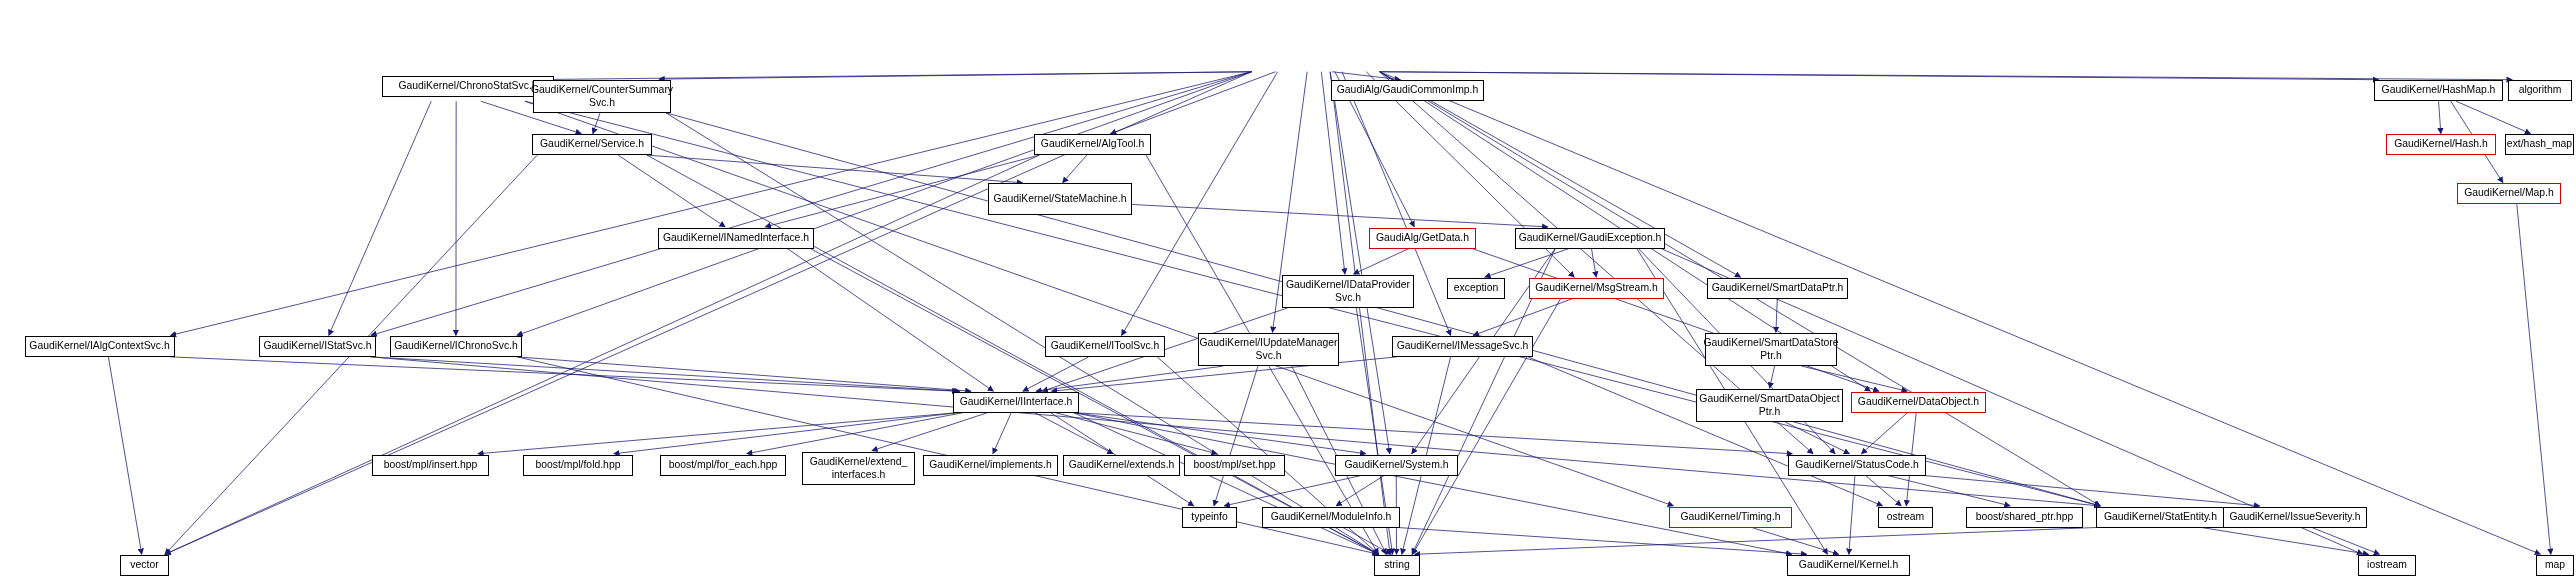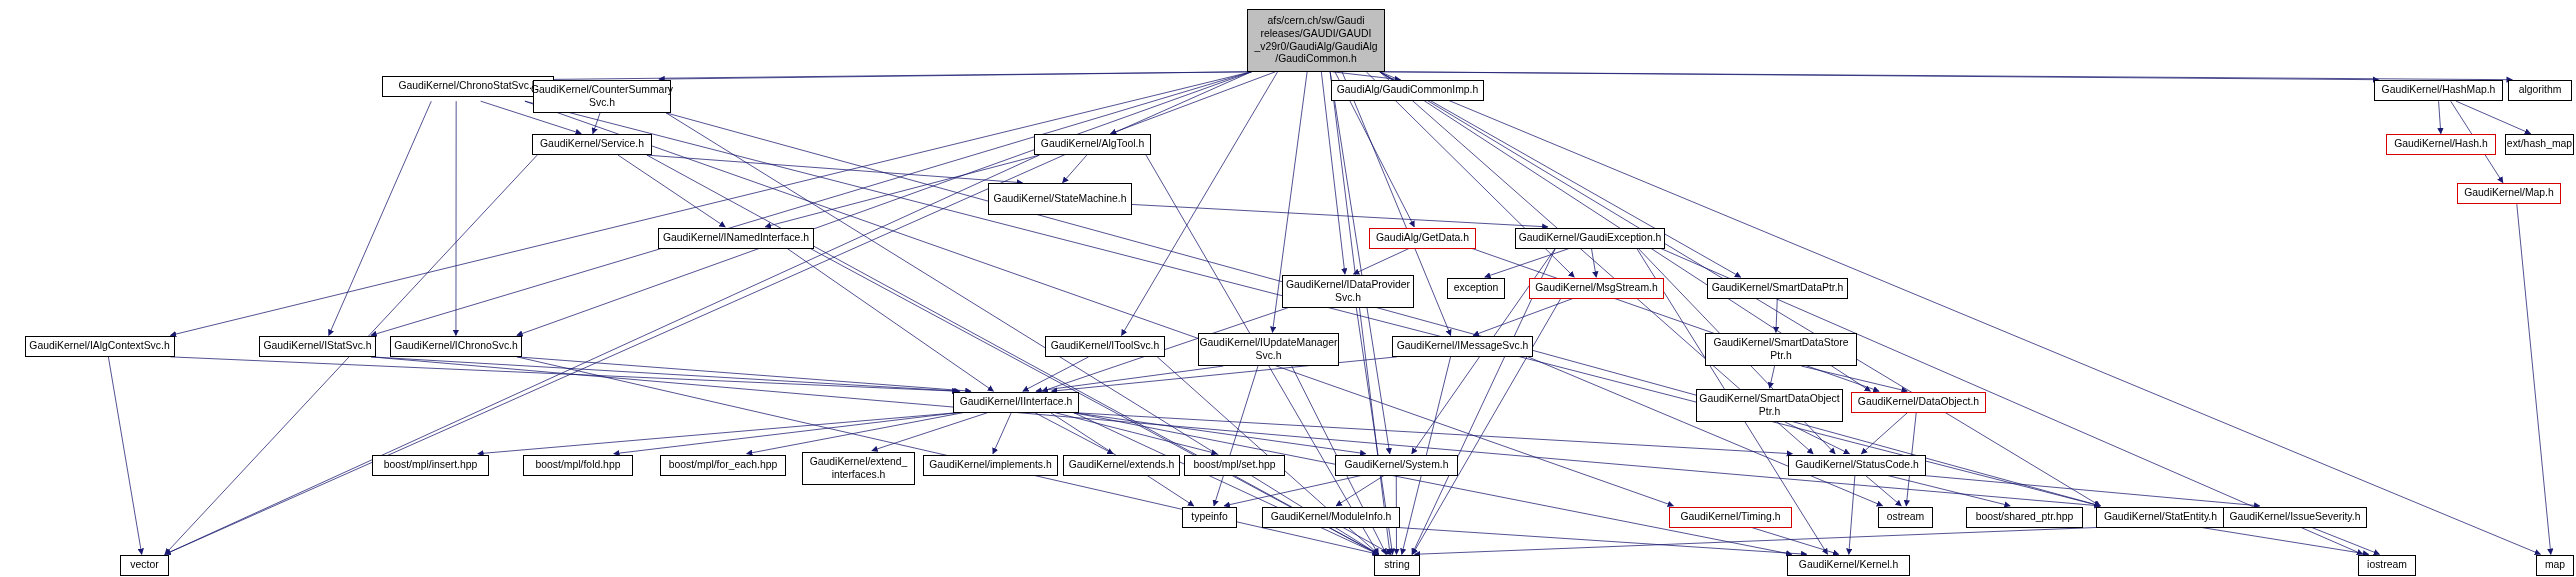--- a/index.html
+++ b/index.html
@@ -139,26 +139,20 @@
         <path d="M3424,860 L2306,904" class="edge" marker-end="url(#arrow)"></path>
         <path d="M3768.5,860 L3879.5,904" class="edge" marker-end="url(#arrow)"></path>
         <path d="M2854.74,860 L2997.56,904" class="edge" marker-end="url(#arrow)"></path>
         <path d="M3975.9,165 L3979.6,218" class="edge" marker-end="url(#arrow)"></path>
         <path d="M4004.52,165 L4125.88,218" class="edge" marker-end="url(#arrow)"></path>
         <path d="M3995.7,165 L4080.8,298" class="edge" marker-end="url(#arrow)"></path>
         <path d="M4103.5,333 L4159,904" class="edge" marker-end="url(#arrow)"></path>
       </g>
   </svg>
 
-  <div class="node root" style="left:1247px;top:9.2px;width:138px;height:63px">
-      <span>afs/cern.ch/sw/Gaudi
-releases/GAUDI/GAUDI
-_v29r0/GaudiAlg/GaudiAlg
-/GaudiCommon.h</span>
-    </div>
 
   <div class="node" style="left:382px;top:76px;width:172px;height:21px">
       <span>GaudiKernel/ChronoStatSvc.h</span>
     </div>
   <div class="node" style="left:533px;top:80px;width:138px;height:33px">
       <span>GaudiKernel/CounterSummary
 Svc.h</span>
     </div>
   <div class="node" style="left:1331px;top:80px;width:153px;height:21px">
       <span>GaudiAlg/GaudiCommonImp.h</span>
@@ -226,21 +220,21 @@
   <div class="node" style="left:1045px;top:336px;width:120px;height:21px">
       <span>GaudiKernel/IToolSvc.h</span>
     </div>
   <div class="node" style="left:1198px;top:333px;width:141px;height:33px">
       <span>GaudiKernel/IUpdateManager
 Svc.h</span>
     </div>
   <div class="node" style="left:1392px;top:336px;width:141px;height:21px">
       <span>GaudiKernel/IMessageSvc.h</span>
     </div>
-  <div class="node" style="left:1705px;top:333px;width:152px;height:33px">
+  <div class="node" style="left:1705px;top:333px;width:132px;height:33px">
       <span>GaudiKernel/SmartDataStore
 Ptr.h</span>
     </div>
 
   <div class="node" style="left:953px;top:392px;width:126px;height:21px">
       <span>GaudiKernel/IInterface.h</span>
     </div>
   <div class="node" style="left:1696px;top:389px;width:147px;height:33px">
       <span>GaudiKernel/SmartDataObject
 Ptr.h</span>

